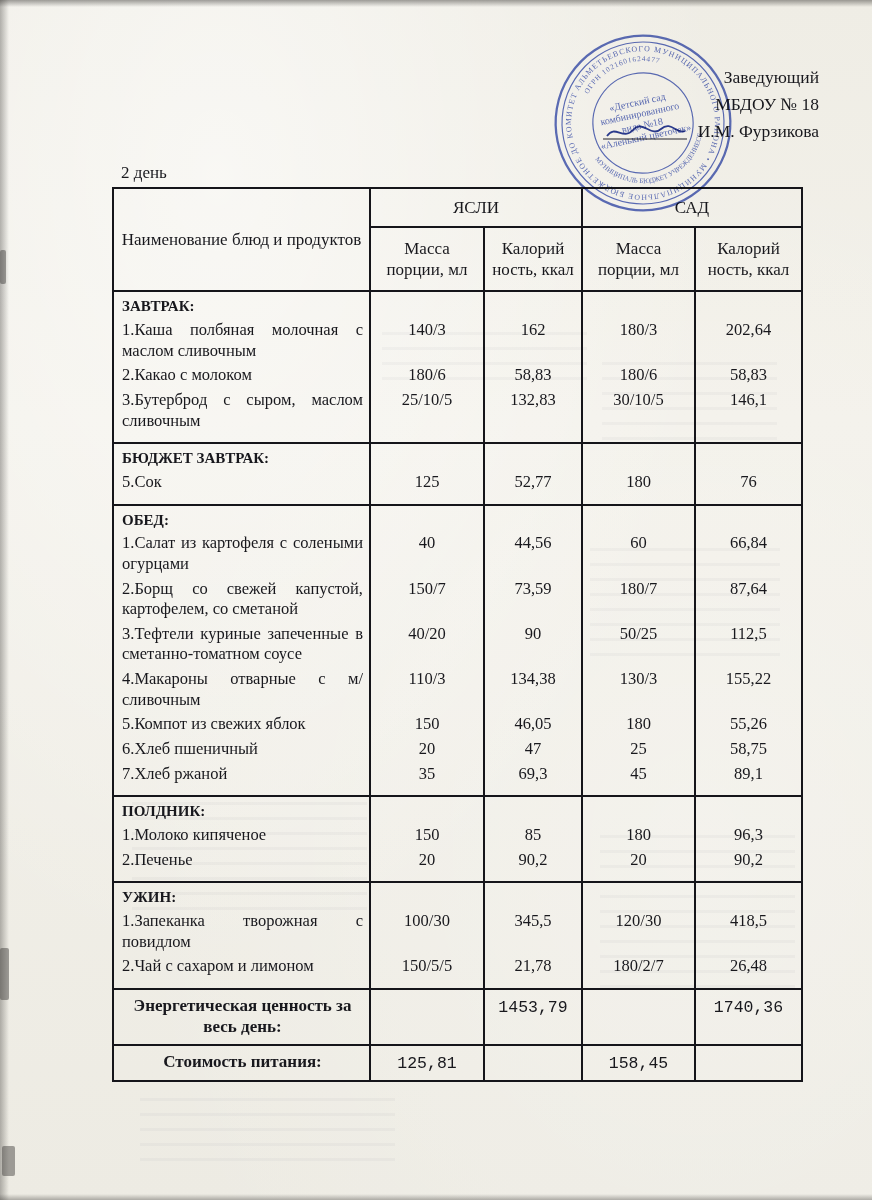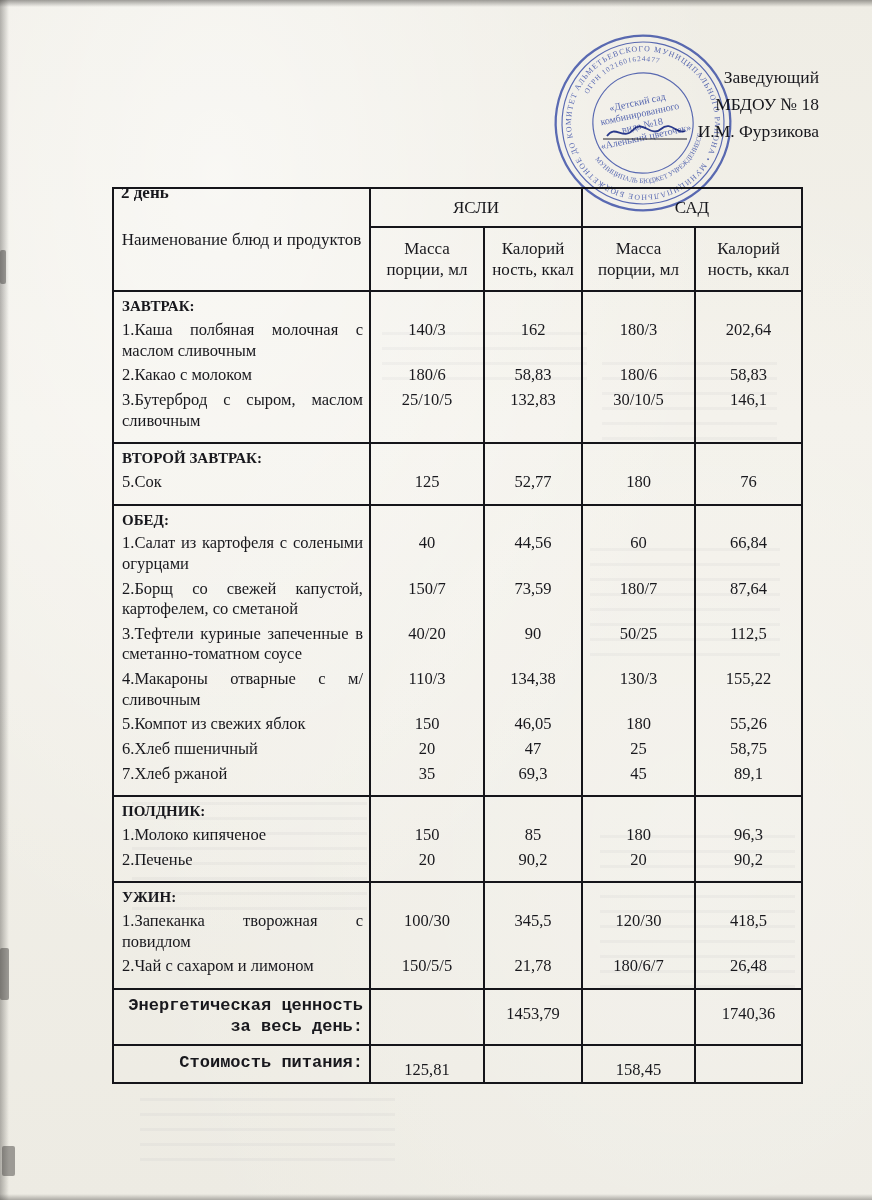--- a/index.html
+++ b/index.html
@@ -52,21 +52,21 @@
 
   
   .stamp {
     position:absolute; left:552px; top:32px; width:182px; height:182px;
     transform: rotate(-12deg);
     opacity:0.82; z-index:5; mix-blend-mode: multiply; pointer-events:none;
   }
 
   .day-label {
     position:absolute; left:121px; top:163px;
-    font-weight:bold; font-size:17px; z-index:2;margin-top:20px;
+    font-weight:normal; font-size:17px; z-index:2;
   }
 
   
   .menu-table {
     position:absolute; left:112px; top:187px; width:689px; z-index:2;
     border-collapse:collapse; table-layout:fixed;
     border:2.5px solid #15151a;
     font-size:16.5px;
   }
   .menu-table th, .menu-table td {
@@ -86,24 +86,24 @@
   }
   td.num {
     text-align:center; vertical-align:top; padding-top:3px; line-height:1.25;
   }
   .section-title-row td { border-top:2.2px solid #15151a; }
   .section-title-row td.name { font-weight:bold; font-size:15px; text-align:left; padding-top:5px; }
   tbody.section tr:last-child td { padding-bottom:11px;margin-left:16px; }
   .dish-row td { padding-top:2px; }
   tfoot td { border-top:2.2px solid #15151a; }
   tfoot td.label {
-    font-weight:bold; font-size:17px; text-align:right;
-    padding:5px 6px 7px 8px; line-height:1.25;font-family:Liberation Mono, monospace;
-  }
-  tfoot td.num { padding-top:14px; }
+    font-weight:bold; font-size:17px; text-align:center;
+    padding:5px 6px 7px 8px; line-height:1.25;
+  }
+  tfoot td.num { padding-top:8px;font-family:Liberation Mono, monospace; }
 </style>
 </head>
 <body>
 
 <div class="page">
 
   <div class="edge-top"></div>
   <div class="edge-left"></div>
   <div class="edge-bottom"></div>
   <div class="mark mark-1"></div>
@@ -204,21 +204,21 @@
         <tr class="dish-row">
           <td class="name">3.Бутерброд с сыром, маслом сливочным</td>
           <td class="num">25/10/5</td>
           <td class="num">132,83</td>
           <td class="num">30/10/5</td>
           <td class="num">146,1</td>
         </tr>
       </tbody>
       <tbody class="section">
         <tr class="section-title-row">
-          <td class="name">ВТОРОЙ ЗАВТРАК:</td>
+          <td class="name">БЮДЖЕТ ЗАВТРАК:</td>
           <td class="num"></td>
           <td class="num"></td>
           <td class="num"></td>
           <td class="num"></td>
         </tr>
         <tr class="dish-row">
           <td class="name">5.Сок</td>
           <td class="num">125</td>
           <td class="num">52,77</td>
           <td class="num">180</td>
@@ -318,21 +318,21 @@
           <td class="name">1.Запеканка творожная с повидлом</td>
           <td class="num">100/30</td>
           <td class="num">345,5</td>
           <td class="num">120/30</td>
           <td class="num">418,5</td>
         </tr>
         <tr class="dish-row">
           <td class="name">2.Чай с сахаром и лимоном</td>
           <td class="num">150/5/5</td>
           <td class="num">21,78</td>
-          <td class="num">180/6/7</td>
+          <td class="num">180/2/7</td>
           <td class="num">26,48</td>
         </tr>
       </tbody>
       <tfoot>
       <tr>
         <td class="label">Энергетическая ценность за весь день:</td>
         <td class="num"></td>
         <td class="num">1453,79</td>
         <td class="num"></td>
         <td class="num">1740,36</td>

